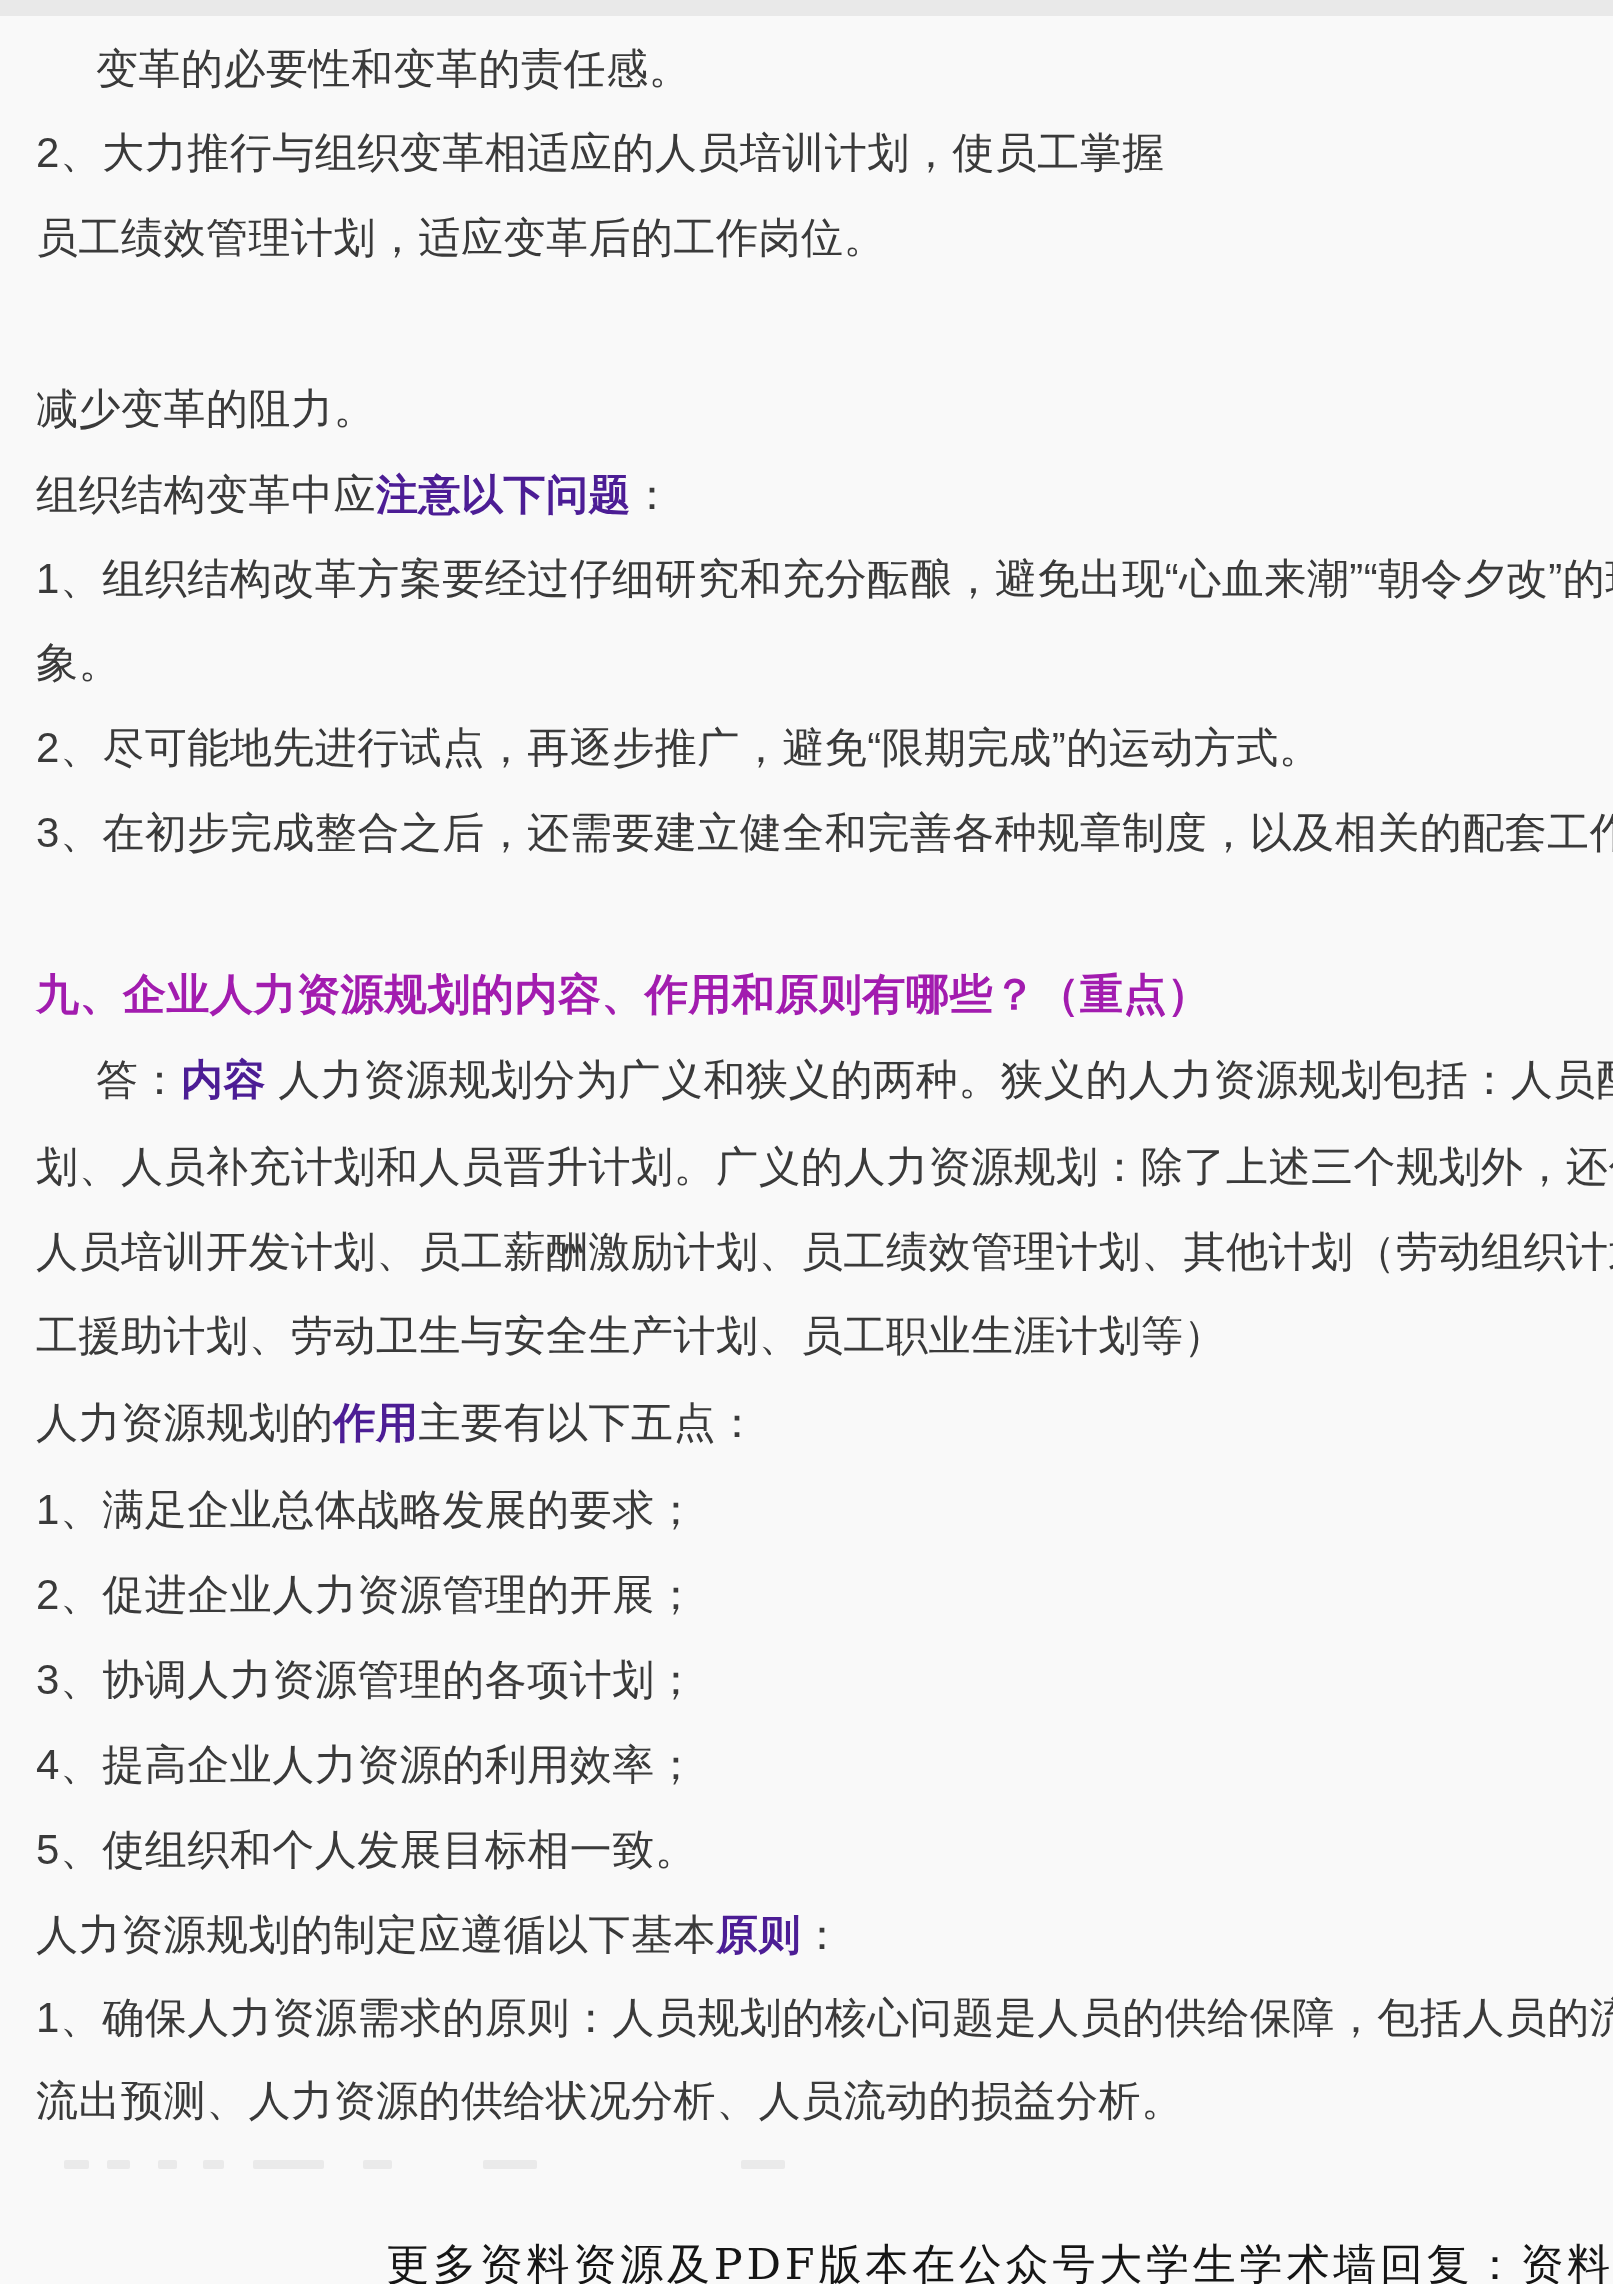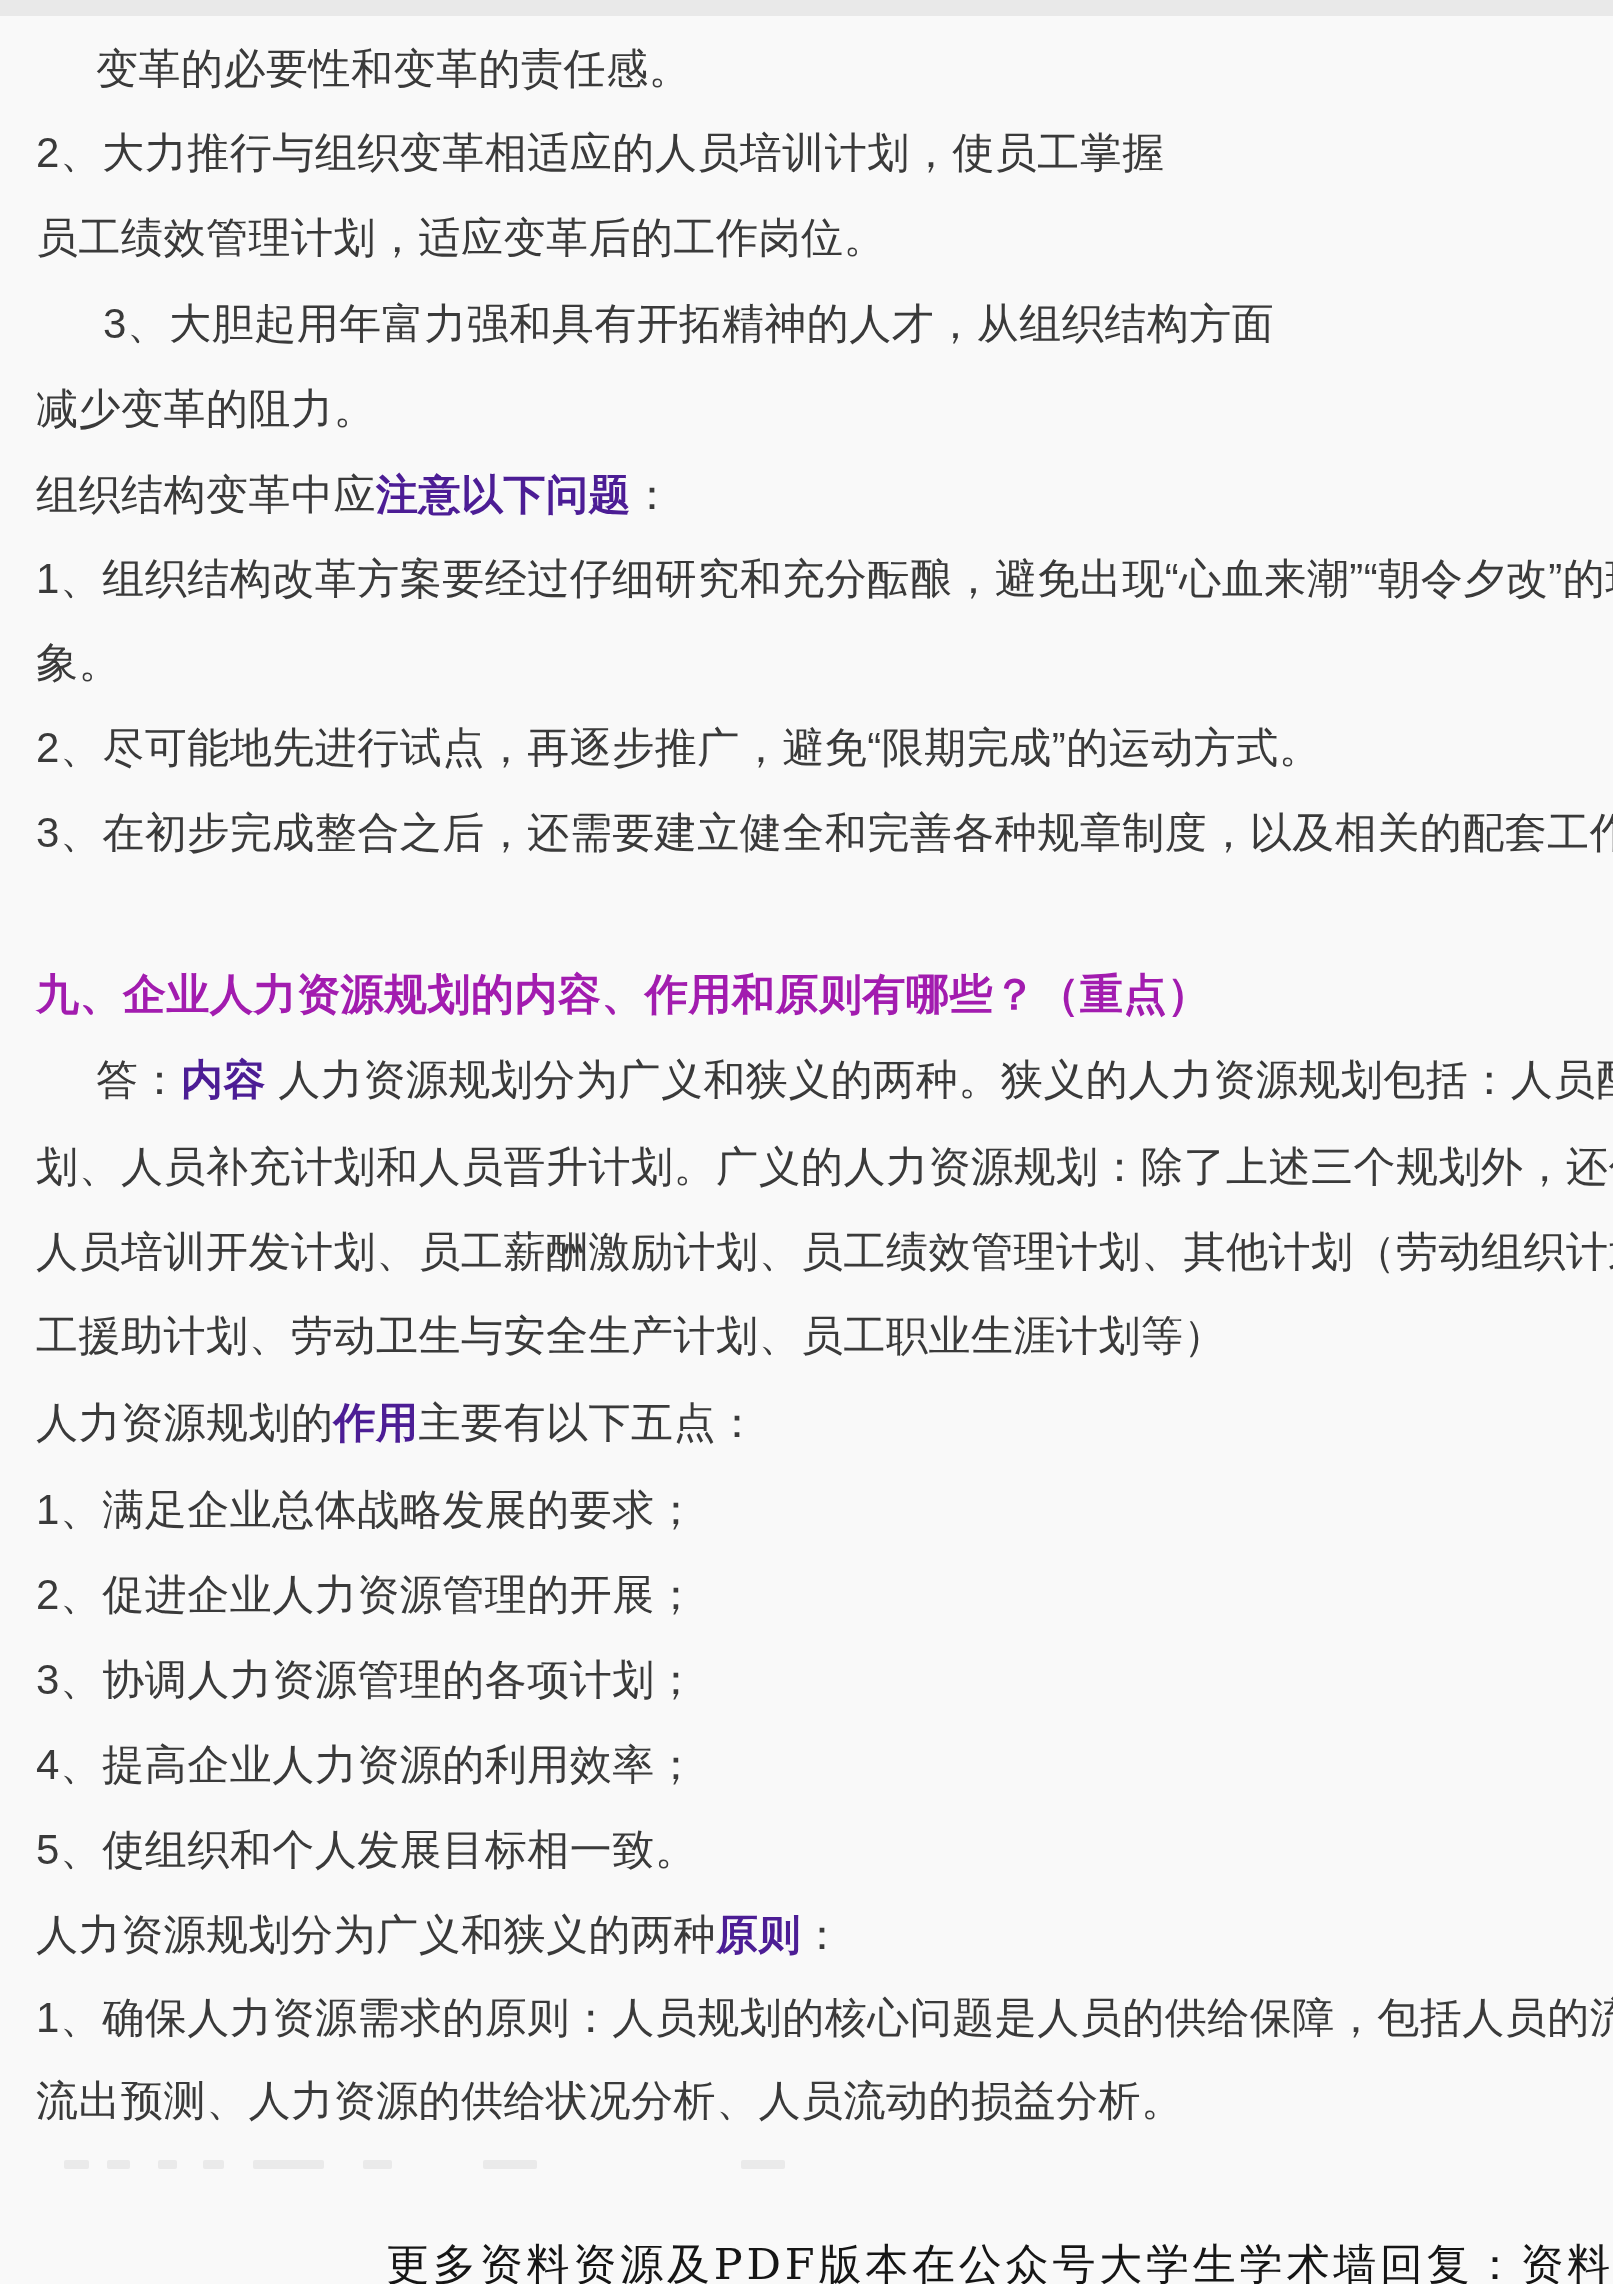--- a/index.html
+++ b/index.html
@@ -66,21 +66,20 @@
   }
 </style>
 </head>
 <body>
 
 <div class="page">
 
   <div class="line indent-1" style="top:29px"><span>变革的必要性和变革的责任感。</span></div>
   <div class="line" style="top:113px"><span>2、大力推行与组织变革相适应的人员培训计划，使员工掌握</span></div>
   <div class="line" style="top:198px"><span>员工绩效管理计划，适应变革后的工作岗位。</span></div>
-  <div class="line indent-2" style="top:284px"><span>3、大胆起用年富力强和具有开拓精神的人才，从组织结构方面</span></div>
   <div class="line" style="top:369px"><span>减少变革的阻力。</span></div>
 
   <div class="line" style="top:455px"><span>组织结构变革中应</span><span class="b">注意以下问题</span><span>：</span></div>
 
   <div class="line" style="top:539px"><span>1、组织结构改革方案要经过仔细研究和充分酝酿，避免出现“心血来潮”“朝令夕改”的现</span></div>
   <div class="line" style="top:623px"><span>象。</span></div>
   <div class="line" style="top:708px"><span>2、尽可能地先进行试点，再逐步推广，避免“限期完成”的运动方式。</span></div>
   <div class="line" style="top:793px"><span>3、在初步完成整合之后，还需要建立健全和完善各种规章制度，以及相关的配套工作。</span></div>
 
   <div class="line heading" style="top:954px"><span>九、企业人力资源规划的内容、作用和原则有哪些？（重点）</span></div>
@@ -92,21 +91,21 @@
   <div class="line" style="top:1296px"><span>工援助计划、劳动卫生与安全生产计划、员工职业生涯计划等）</span></div>
 
   <div class="line" style="top:1383px"><span>人力资源规划的</span><span class="b">作用</span><span>主要有以下五点：</span></div>
 
   <div class="line" style="top:1470px"><span>1、满足企业总体战略发展的要求；</span></div>
   <div class="line" style="top:1555px"><span>2、促进企业人力资源管理的开展；</span></div>
   <div class="line" style="top:1640px"><span>3、协调人力资源管理的各项计划；</span></div>
   <div class="line" style="top:1725px"><span>4、提高企业人力资源的利用效率；</span></div>
   <div class="line" style="top:1810px"><span>5、使组织和个人发展目标相一致。</span></div>
 
-  <div class="line" style="top:1895px"><span>人力资源规划分为广义和狭义的两种</span><span class="b">原则</span><span>：</span></div>
+  <div class="line" style="top:1895px"><span>人力资源规划的制定应遵循以下基本</span><span class="b">原则</span><span>：</span></div>
 
   <div class="line" style="top:1978px"><span>1、确保人力资源需求的原则：人员规划的核心问题是人员的供给保障，包括人员的流入分析、</span></div>
   <div class="line" style="top:2061px"><span>流出预测、人力资源的供给状况分析、人员流动的损益分析。</span></div>
 
   <div class="cutoff-row">
     <span class="frag" style="left:64px;  width:25px"></span>
     <span class="frag" style="left:107px; width:23px"></span>
     <span class="frag" style="left:158px; width:19px"></span>
     <span class="frag" style="left:203px; width:21px"></span>
     <span class="frag" style="left:253px; width:71px"></span>

